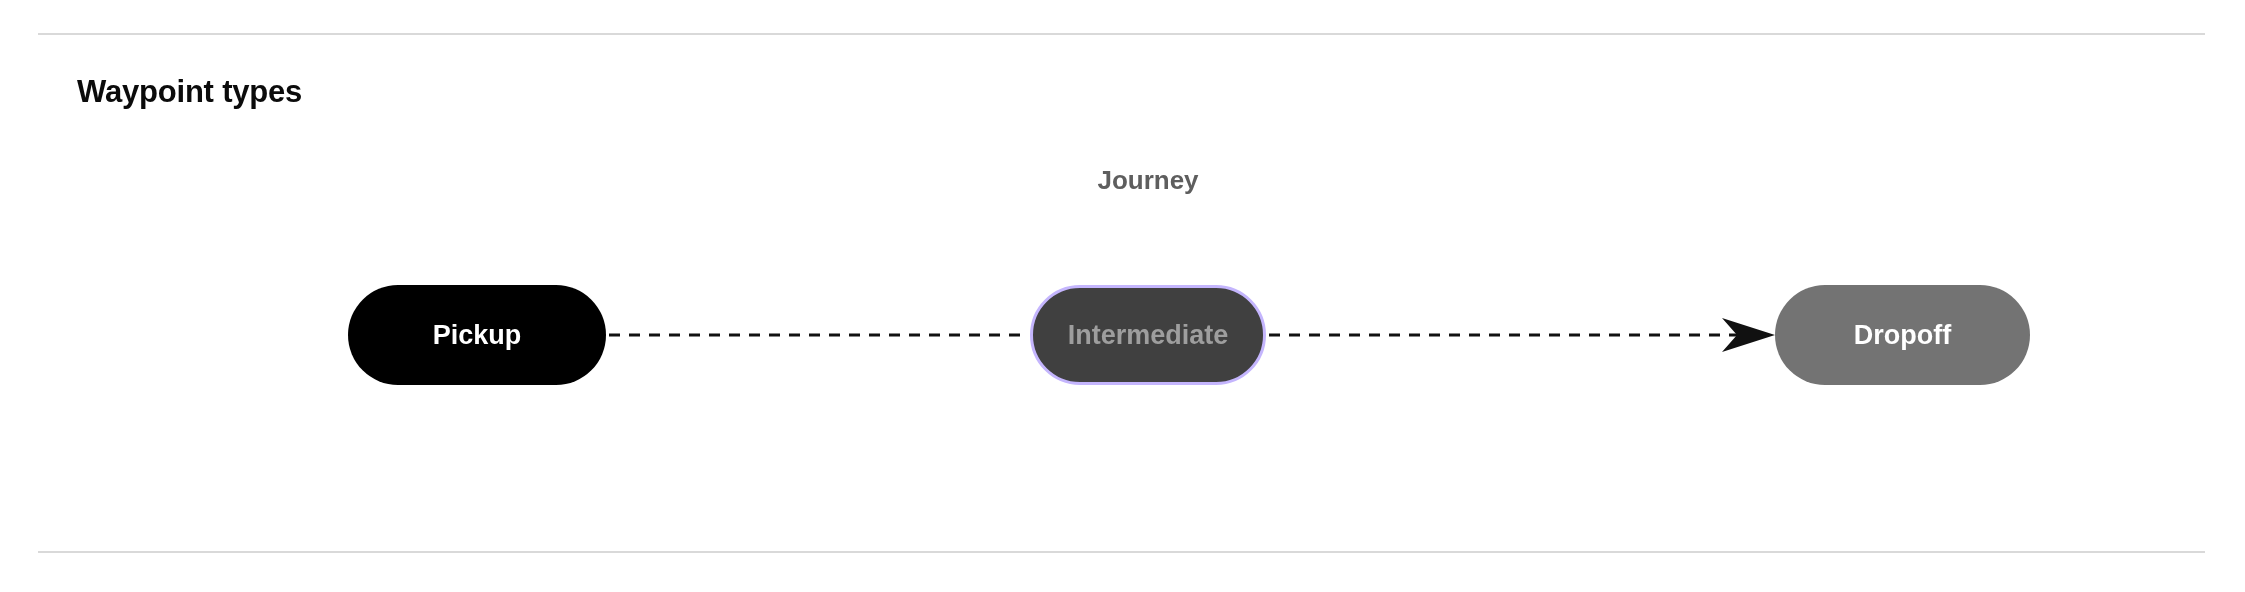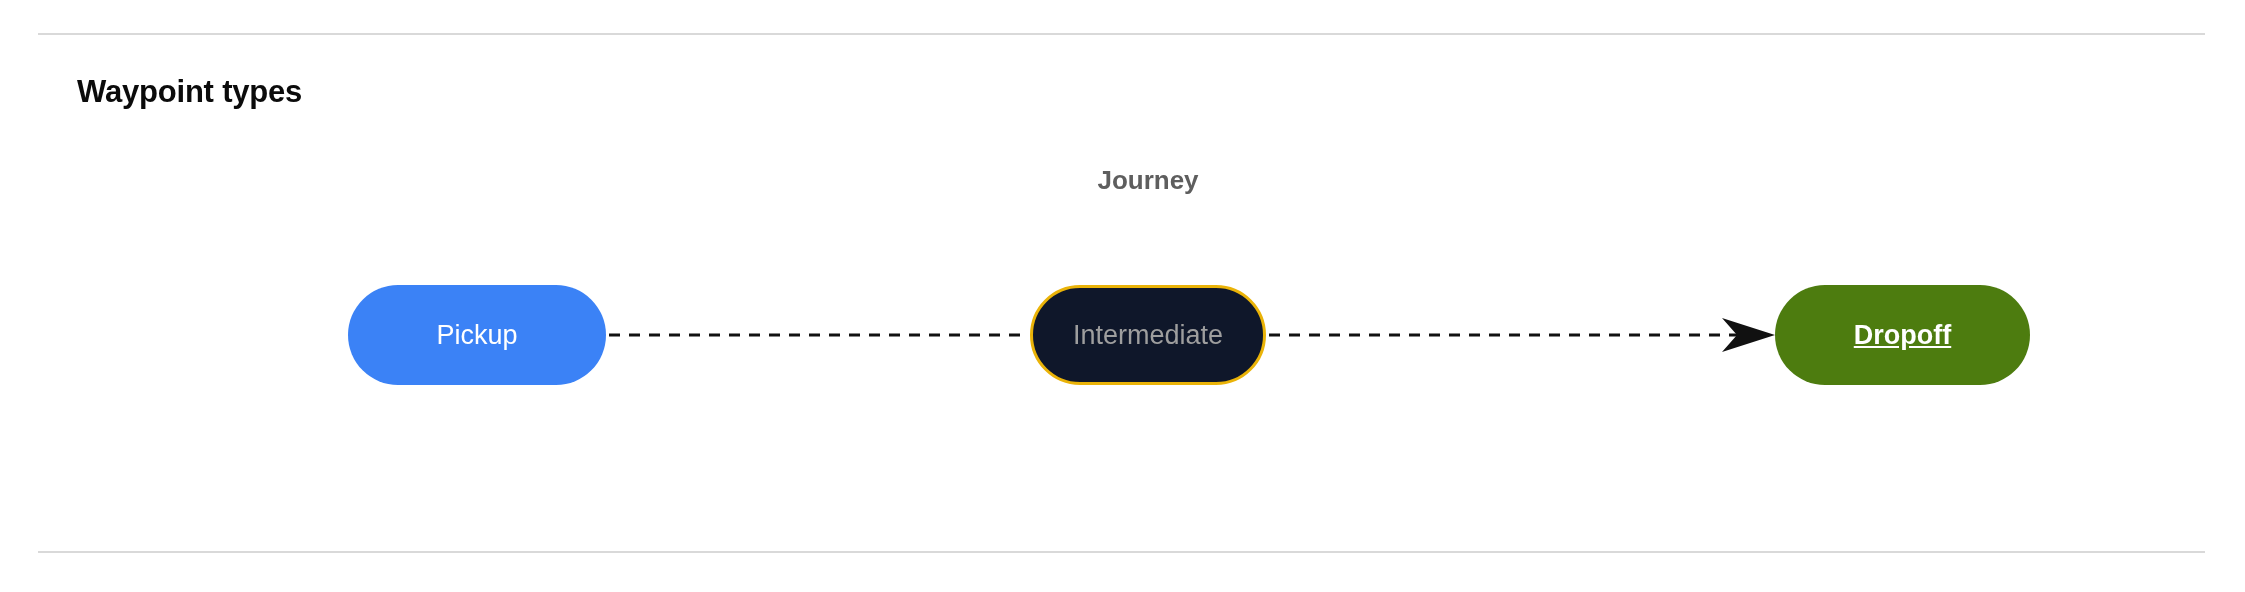--- a/index.html
+++ b/index.html
@@ -76,41 +76,40 @@
     align-items: center;
     justify-content: center;
     box-sizing: border-box;
     font-size: 27px;
     white-space: nowrap;
   }
 
   .node-pickup {
     left: 348px;
     width: 258px;
-    background: #3b82f6;
+    background: #000000;
     color: #ffffff;
-    font-weight: normal;
+    font-weight: bold;
   }
 
   .node-intermediate {
     left: 1030px;
     width: 236px;
-    background: #0f172a;
-    border: 3px solid #eab308;
+    background: #404040;
+    border: 3px solid #c4b5fd;
     color: #9e9e9e;
-    font-weight: normal;
+    font-weight: bold;
   }
 
   .node-dropoff {
     left: 1775px;
     width: 255px;
-    background: #4d7c0f;
+    background: #737373;
     color: #ffffff;
     font-weight: bold;
-    text-decoration: underline;
   }
 
   
   .connectors {
     position: absolute;
     left: 0;
     top: 0;
     width: 2245px;
     height: 592px;
     pointer-events: none;

